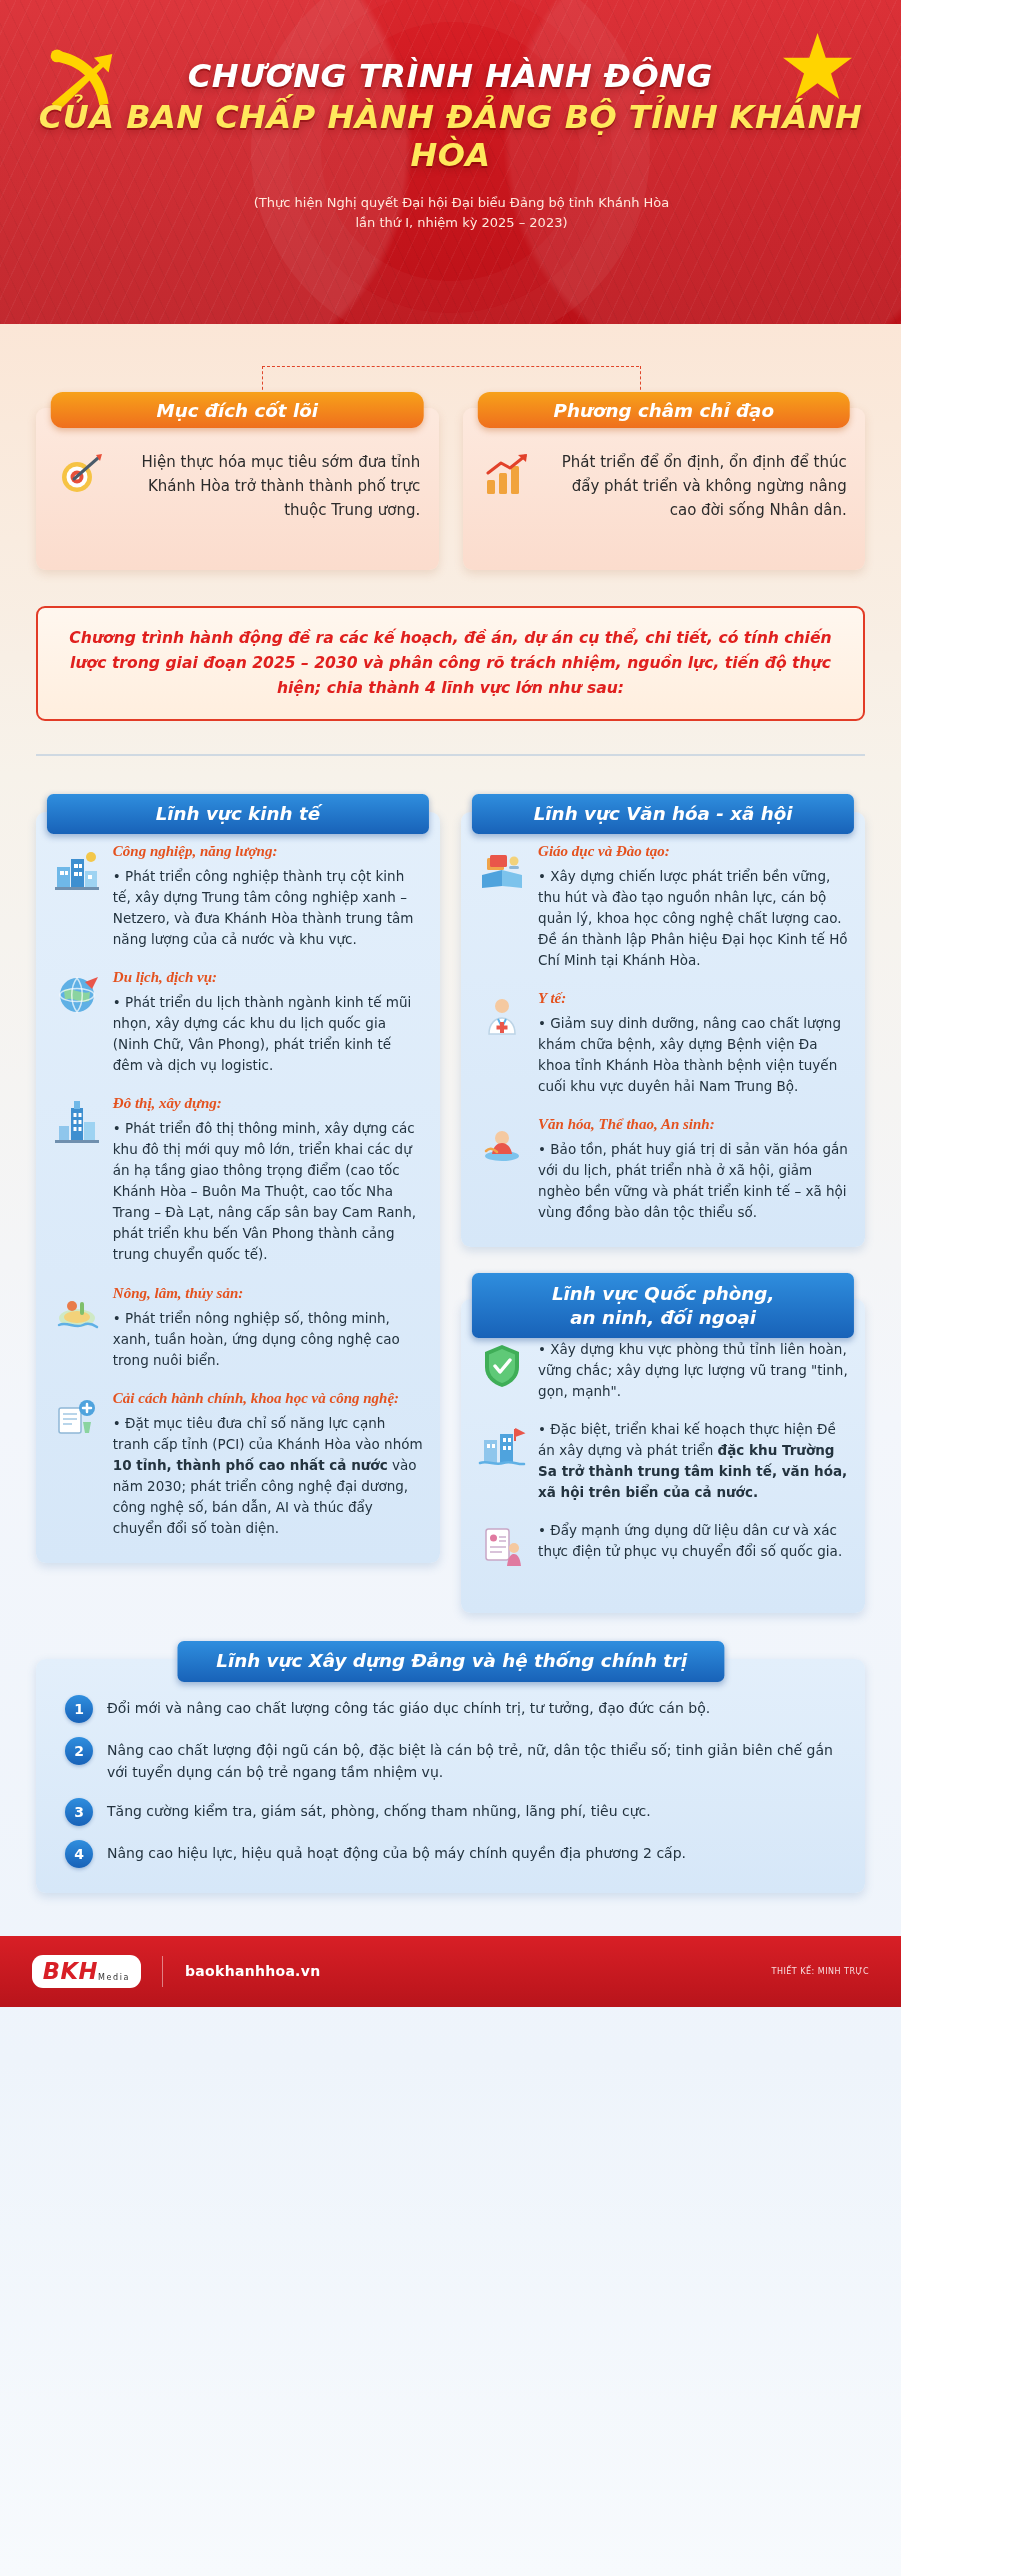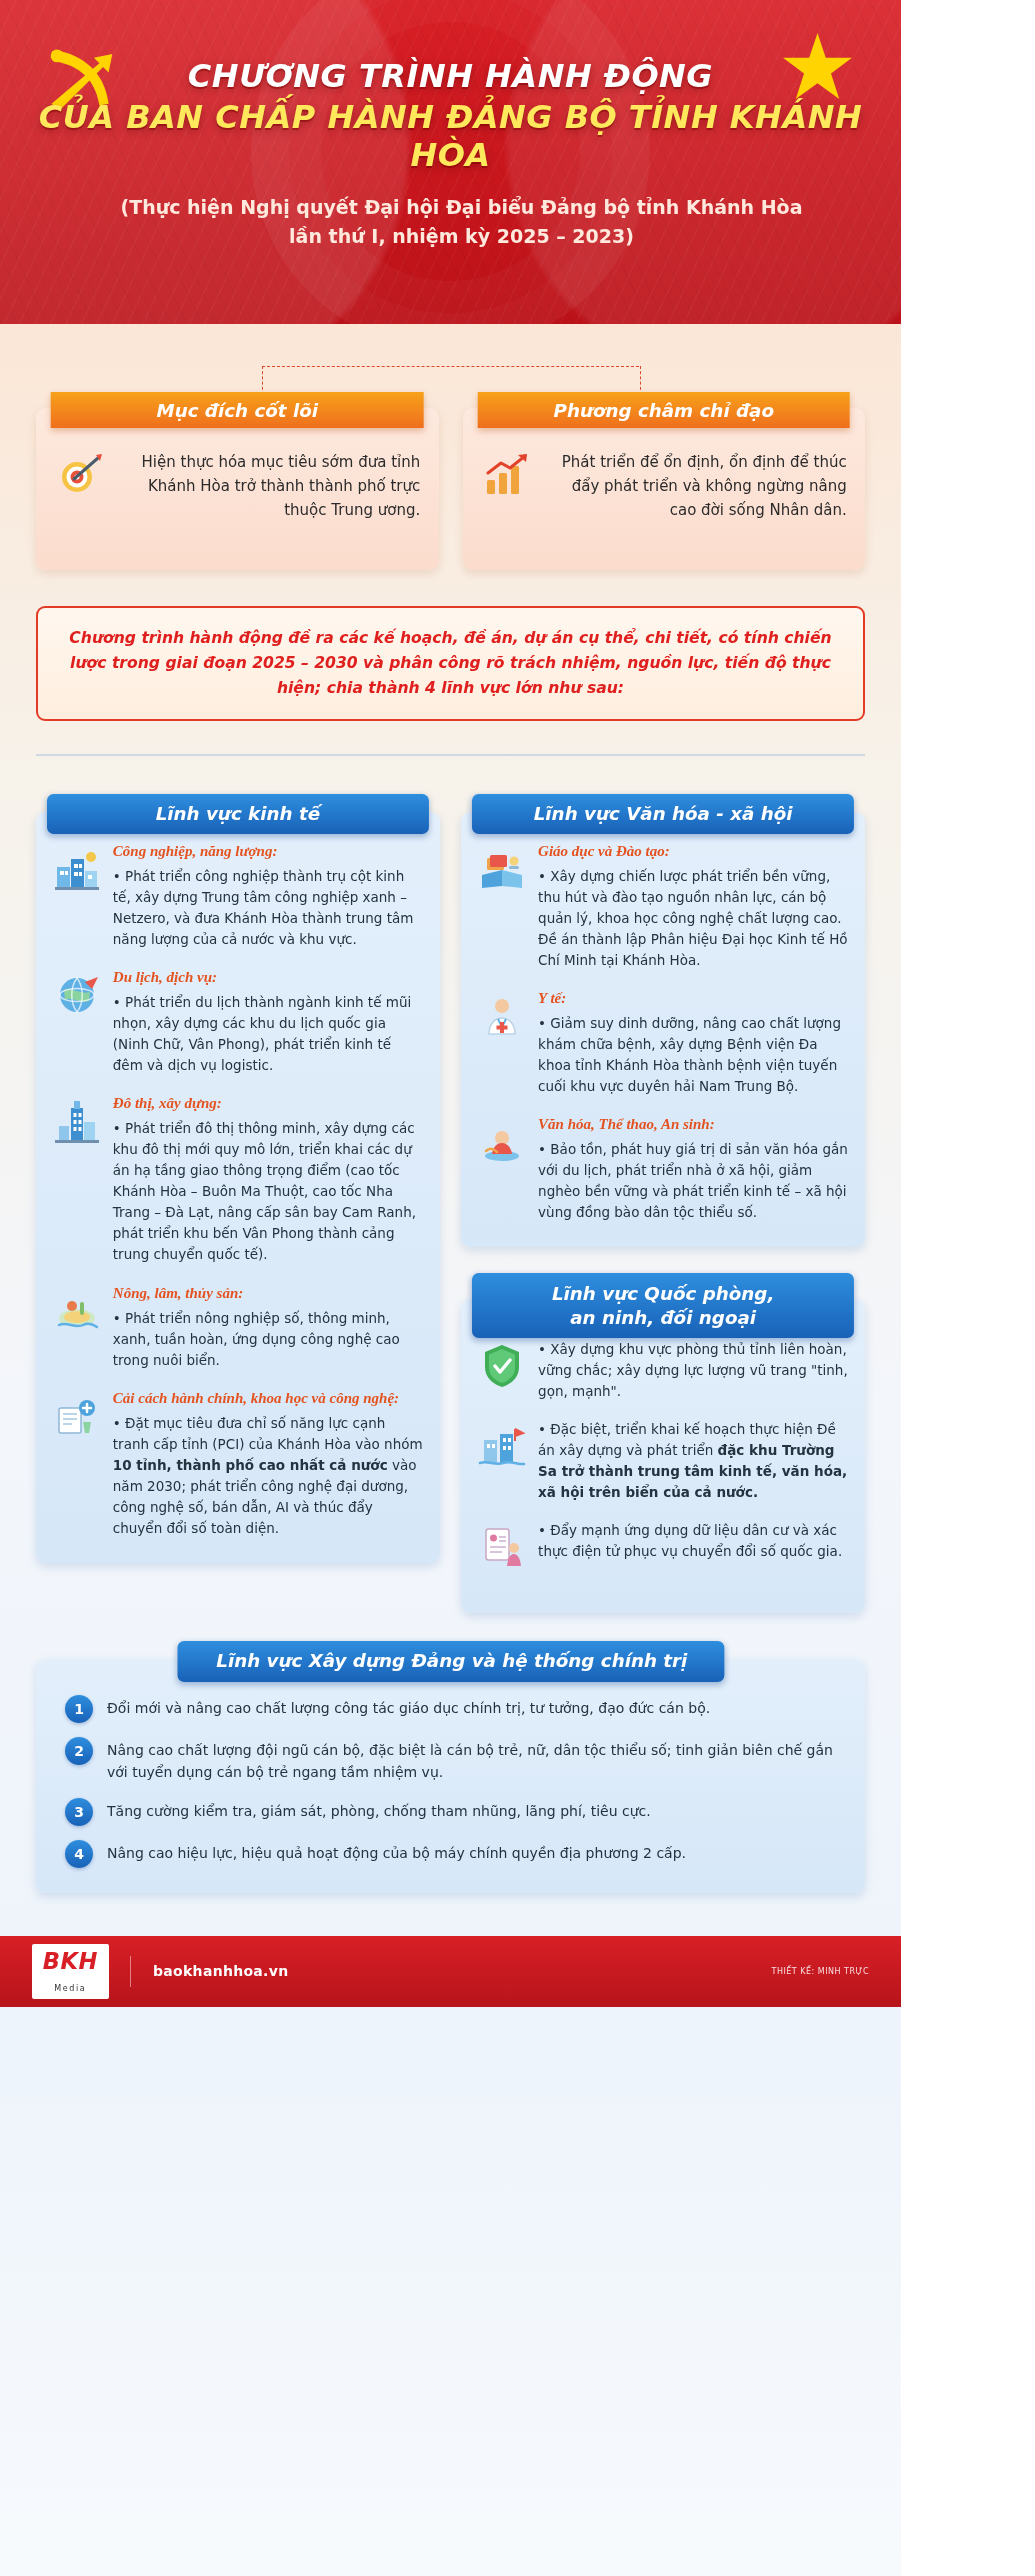--- a/index.html
+++ b/index.html
@@ -67,23 +67,23 @@
     color: #ffffff;
     letter-spacing: 0.5px;
     text-shadow: 0 1.6px 0 rgba(120,0,0,0.45), 0 3.2px 8.6px rgba(80,0,0,0.35);
     line-height: 1.18;
   }
   .title-1 { font-size: 32px; }
   .title-2 { font-size: 32px; color: #ffe85c; margin-top: 3.2px; }
   .subtitle {
     margin-top: 18.3px;
     color: #ffe9dd;
-    font-size: 19px;
+    font-size: 13px;
     line-height: 1.55;
-    font-weight: 700;
+    font-weight: 400;
     margin-left: 22px;
   }
 
   
   .top-section {
     position: relative;
     padding: 42px 36px 0 36px;
   }
   .arrows-row {
     position: relative;
@@ -130,21 +130,21 @@
     top: -16px;
     transform: translateX(-50%);
     width: calc(100% - 30px);
     background: linear-gradient(180deg, #f7a11a 0%, #ef6f1d 100%);
     color: #ffffff;
     font-size: 18.3px;
     font-weight: bold;
     font-style: italic;
     text-align: center;
     padding: 7.5px 5.4px;
-    border-radius: 0;
+    border-radius: 12px;
     box-shadow: 0 2.7px 6.5px rgba(190,90,20,0.35);
     white-space: nowrap;
   }
   .card-body {
     display: flex;
     gap: 13px;
     align-items: flex-start;
     margin-top: 18.3px;
   }
   .card-icon { width: 50px; flex: 0 0 50px; }
@@ -281,24 +281,24 @@
     height: 71px;
     background: linear-gradient(180deg, #d81f26 0%, #b8141b 100%);
     display: flex;
     align-items: center;
     padding: 0 32px;
     gap: 21.6px;
     position: relative;
   }
   .logo-box {
     background: #ffffff;
-    border-radius: 2px;
+    border-radius: 11px;
     padding: 5.4px 10.8px;
     display: flex;
-    flex-direction: column;
+    flex-direction: row;
     align-items: center;
     line-height: 1;
   }
   .logo-main {
     font-size: 22.6px;
     font-weight: bold;
     font-style: italic;
     color: #d81f26;
     letter-spacing: 0.5px;
   }

